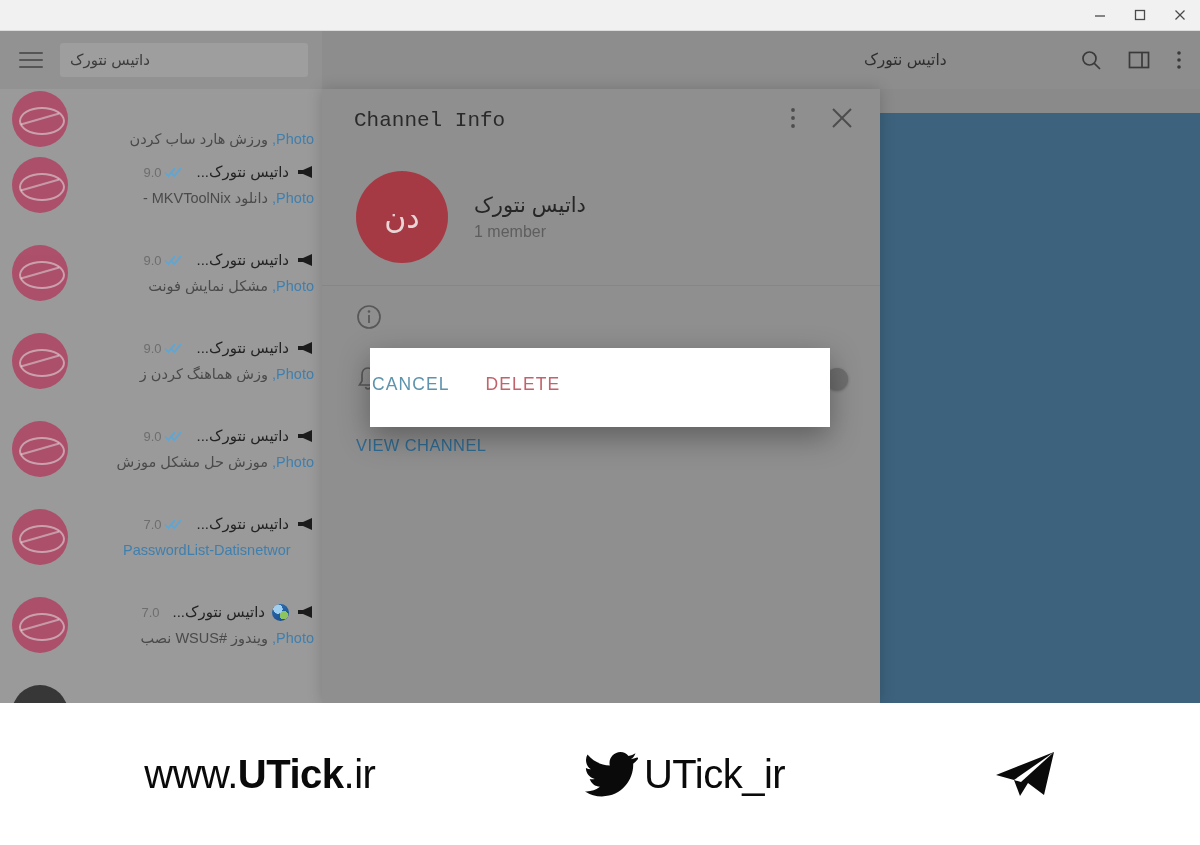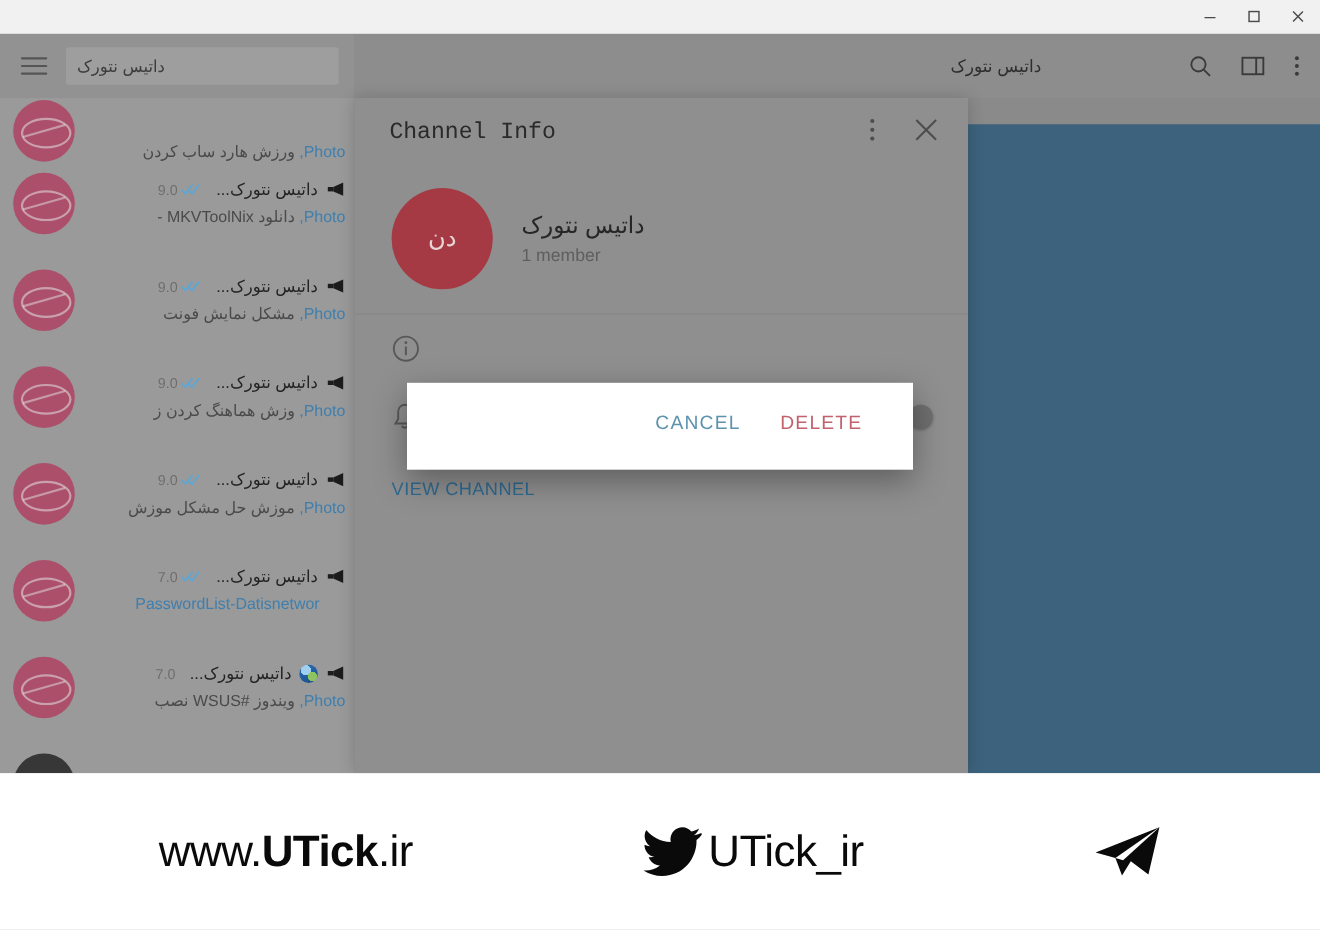--- a/index.html
+++ b/index.html
@@ -280,21 +280,21 @@
   }
   .bigavatar {
     flex: none;
     width: 92px; height: 92px;
     border-radius: 50%;
     background: #a63a44;
     display: flex;
     align-items: center;
     justify-content: center;
     color: #e8d6d6;
-    font-size: 22px;
+    font-size: 30px;
   }
   .profmeta { padding-left: 26px; }
   .profname {
     font-size: 21px;
     color: #262626;
     direction: rtl;
     margin-bottom: 6px;
   }
   .profmembers {
     font-size: 16px;
@@ -346,21 +346,20 @@
     z-index: 40;
   }
   .dialog-text {
     padding: 50px 42px 6px 36px;
     font-size: 19px;
     line-height: 32px;
     color: #2b2b2b;
   }
   .dialog-actions {
     display: flex;
-    justify-content: flex-end;
     align-items: center;
     gap: 32px;
     padding: 22px 44px 28px 0;
   }
   .dlg-btn {
     font-size: 17.5px;
     letter-spacing: 1.1px;
     background: none;
     border: none;
     font-family: inherit;

